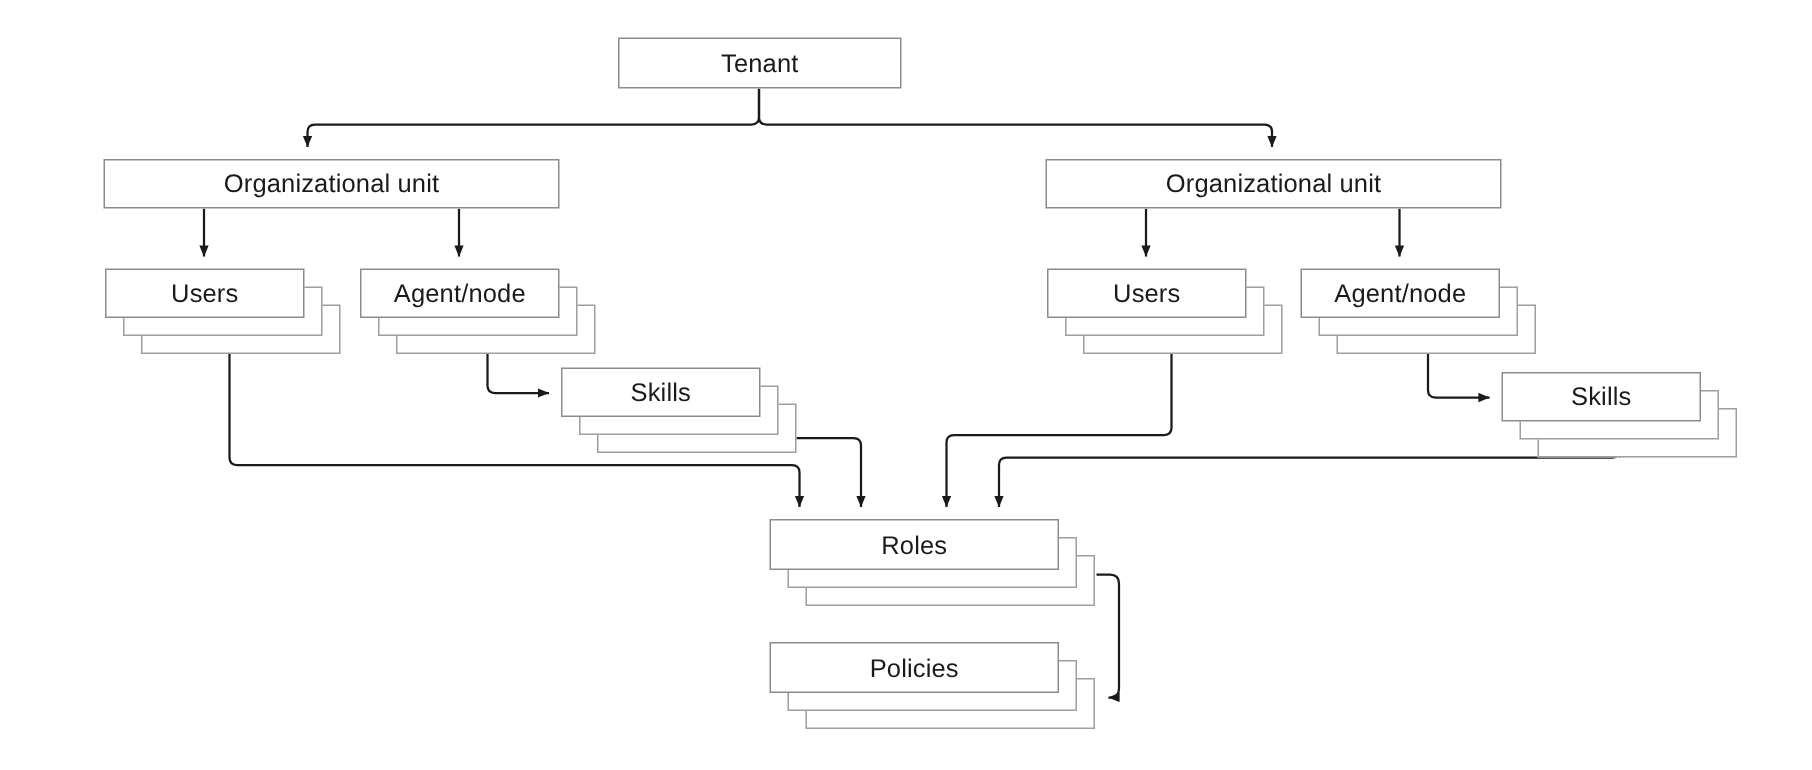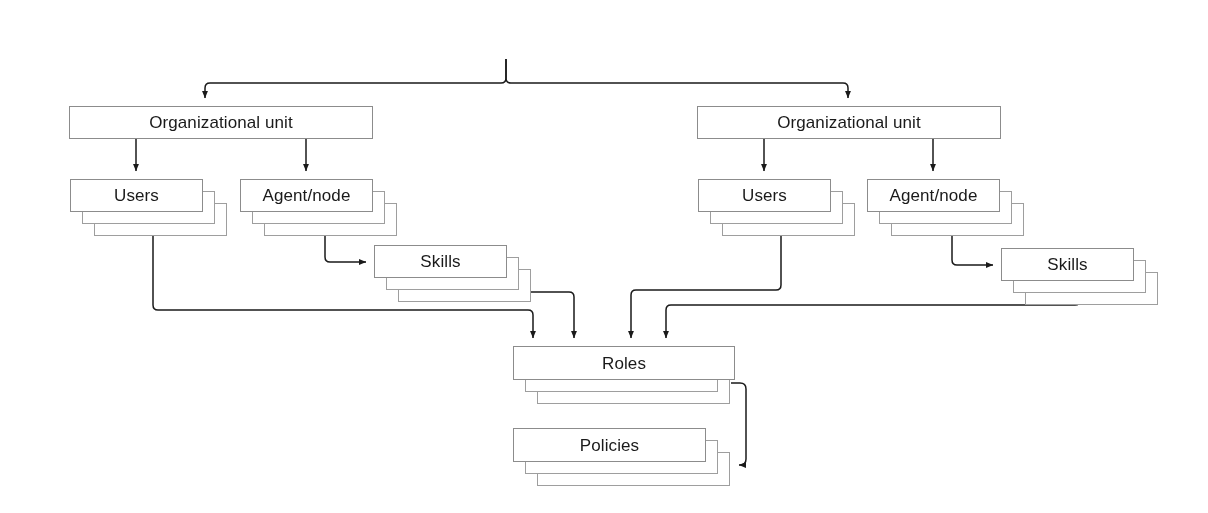--- a/index.html
+++ b/index.html
@@ -88,20 +88,25 @@
       <path d="M 452,302 L 452,297 Q 452,292 457,292 L 569,292 Q 574,292 574,297 L 574,338" marker-end="url(#arrowhead)"></path>
 
       <path d="M 781,236 L 781,285 Q 781,290 776,290 L 636,290 Q 631,290 631,295 L 631,338" marker-end="url(#arrowhead)"></path>
 
       <path d="M 1080,305 L 1080,300 Q 1080,305 1075,305 L 671,305 Q 666,305 666,310 L 666,338" marker-end="url(#arrowhead)"></path>
 
       <path d="M 731,383 L 740,383 Q 746,383 746,389 L 746,459 Q 746,465 740,465 L 739,465" marker-end="url(#arrowhead)"></path>
     </g>
   </svg>
 
+  <div class="node" style="left:412px; top:25px; width:189px; height:34px;">
+    <div class="layer front" style="left:0; top:0; width:189px; height:34px;">
+      <span class="label">Tenant</span>
+    </div>
+  </div>
 
   <div class="node" style="left:69px; top:106px; width:304px; height:33px;">
     <div class="layer front" style="left:0; top:0; width:304px; height:33px;">
       <span class="label">Organizational unit</span>
     </div>
   </div>
 
   <div class="node" style="left:697px; top:106px; width:304px; height:33px;">
     <div class="layer front" style="left:0; top:0; width:304px; height:33px;">
       <span class="label">Organizational unit</span>
@@ -152,21 +157,21 @@
     <div class="layer" style="left:24px; top:24px; width:133px; height:33px;"></div>
     <div class="layer" style="left:12px; top:12px; width:133px; height:33px;"></div>
     <div class="layer front" style="left:0; top:0; width:133px; height:33px;">
       <span class="label">Skills</span>
     </div>
   </div>
 
   <div class="node" style="left:513px; top:346px; width:217px; height:58px;">
     <div class="layer" style="left:24px; top:24px; width:193px; height:34px;"></div>
     <div class="layer" style="left:12px; top:12px; width:193px; height:34px;"></div>
-    <div class="layer front" style="left:0; top:0; width:222px; height:34px;">
+    <div class="layer front" style="left:0; top:0; width:193px; height:34px;">
       <span class="label">Roles</span>
     </div>
   </div>
 
   <div class="node" style="left:513px; top:428px; width:217px; height:72px;">
     <div class="layer" style="left:24px; top:24px; width:193px; height:34px;"></div>
     <div class="layer" style="left:12px; top:12px; width:193px; height:34px;"></div>
     <div class="layer front" style="left:0; top:0; width:193px; height:34px;">
       <span class="label">Policies</span>
     </div>

